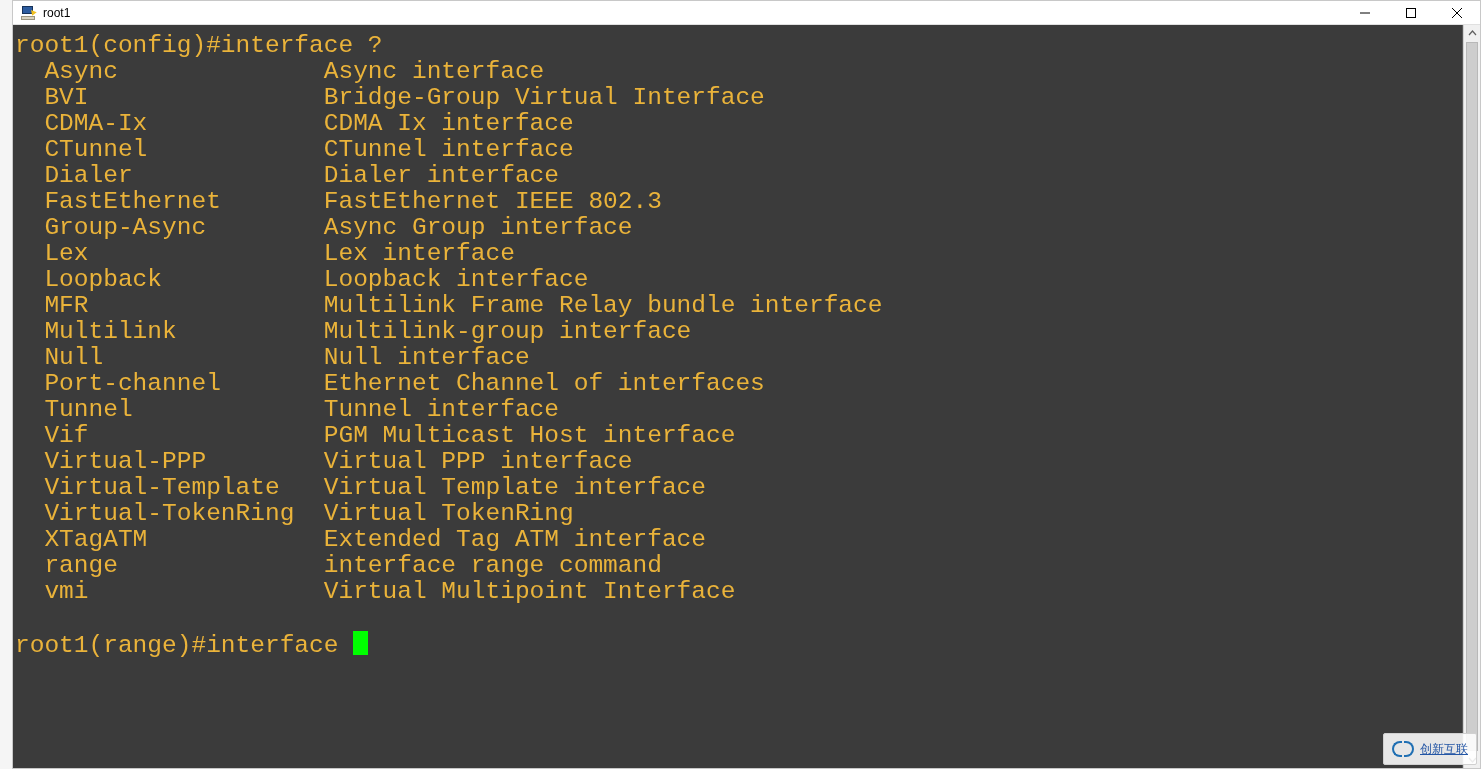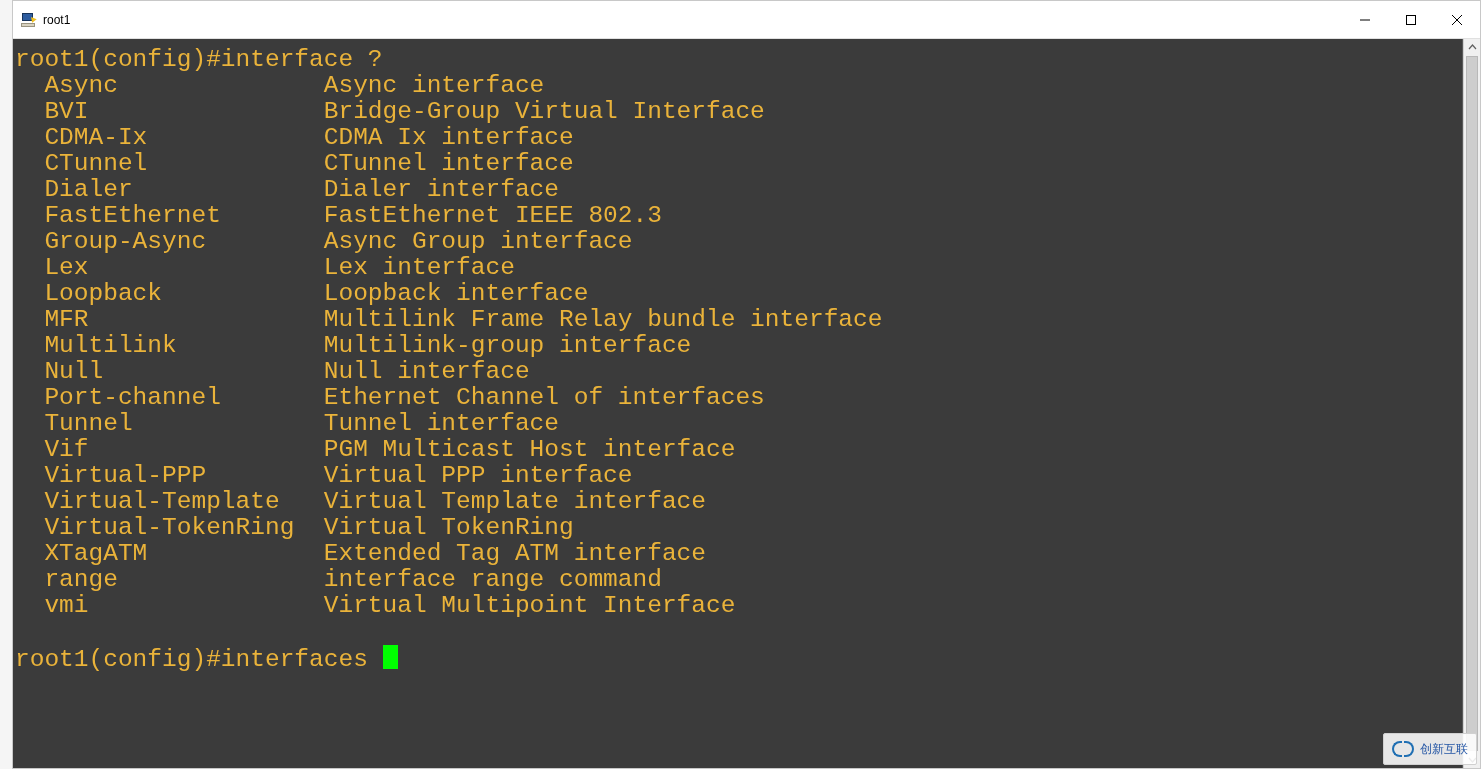--- a/index.html
+++ b/index.html
@@ -12,21 +12,21 @@
       overflow: hidden; z-index: 0;
     }
 
     .window {
       position: absolute; left: 12px; top: 0; right: 0; bottom: 0;
       background: #ffffff; border: 1px solid #c8c8c8; display: flex; flex-direction: column;
       z-index: 1;
     }
 
     .titlebar {
-      height: 38px; background: #ffffff; display: flex; align-items: center;
+      height: 24px; background: #ffffff; display: flex; align-items: center;
       border-bottom: 1px solid #e0e0e0; flex-shrink: 0;
     }
     .titlebar .app-icon {
       width: 16px; height: 16px; margin: 0 6px 0 8px; position: relative;
     }
     
     .app-icon .screen { position:absolute; left:1px; top:1px; width:11px; height:8px; background:#2d5c9f; border:1px solid #17335a; }
     .app-icon .bolt   { position:absolute; left:9px; top:6px; width:0; height:0; border-left:3px solid transparent; border-right:3px solid transparent; border-top:5px solid #f0c020; transform: rotate(20deg); }
     .app-icon .kb     { position:absolute; left:0px; top:11px; width:14px; height:4px; background:#d8d2c0; border:1px solid #9a9480; }
 
@@ -68,20 +68,21 @@
     .vscroll .track { flex:1 1 auto; background:#f0f0f0; position:relative; }
     .vscroll .thumb { position:absolute; left:2px; right:2px; top:0; height:100%;
       background:#cdcdcd; border:1px solid #b8b8b8; }
 
     
     .watermark {
       position: absolute; right: 4px; bottom: 4px; z-index: 5;
       background: rgba(255,255,255,0.88); border:1px solid #d0d0d0;
       padding: 4px 8px; font-size: 12px; color:#2456a5; display:flex; align-items:center; gap:6px;
       border-radius: 2px;
+      text-decoration: underline;
     }
     .watermark .wm-icon {
       width: 22px; height: 22px; position: relative;
     }
     .watermark .wm-icon .a { position:absolute; left:0; top:3px; width:10px; height:16px; border:2px solid #1f6fb3; border-right:none; border-radius: 8px 0 0 8px; }
     .watermark .wm-icon .b { position:absolute; right:0; top:3px; width:10px; height:16px; border:2px solid #1f6fb3; border-left:none; border-radius: 0 8px 8px 0; }
   </style>
 </head>
 <body>
 
@@ -133,21 +134,21 @@
   Port-channel       Ethernet Channel of interfaces
   Tunnel             Tunnel interface
   Vif                PGM Multicast Host interface
   Virtual-PPP        Virtual PPP interface
   Virtual-Template   Virtual Template interface
   Virtual-TokenRing  Virtual TokenRing
   XTagATM            Extended Tag ATM interface
   range              interface range command
   vmi                Virtual Multipoint Interface
 
-<span class="prompt">root1(config)#interfaces </span><span class="cursor-block"></span></pre>
+<span class="prompt">root1(range)#interface </span><span class="cursor-block"></span></pre>
     </div>
     <div class="vscroll">
       <div class="arrow">
         <svg width="9" height="9" viewBox="0 0 9 9">
             <polyline points="1,6 4.5,2 8,6" fill="none" stroke="#606060" stroke-width="1.2"></polyline>
           </svg>
       </div>
       <div class="track">
         <div class="thumb"></div>
       </div>

